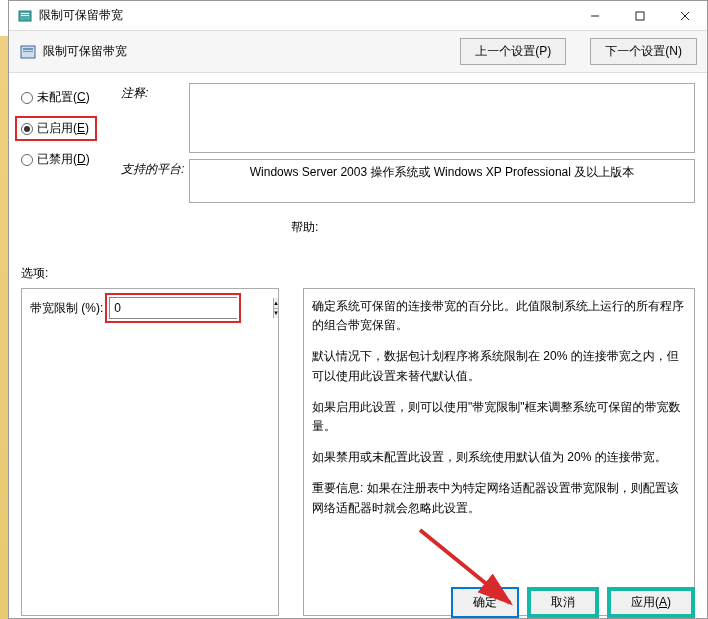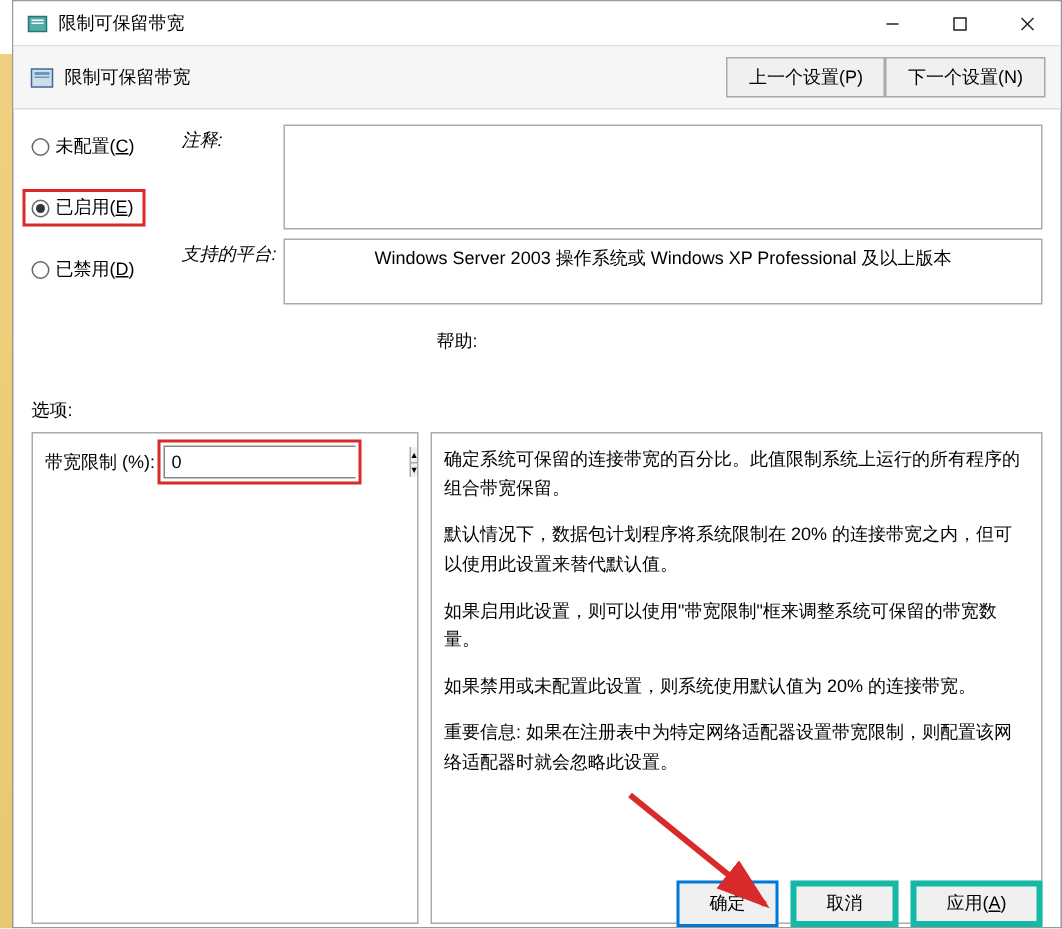--- a/index.html
+++ b/index.html
@@ -71,39 +71,39 @@
       margin-right: 6px;
       display: inline-flex;
       align-items: center;
       justify-content: center;
     }
     .toolbar-title { flex: 1; }
     .toolbar-btn {
       border: 1px solid #aaa;
       background: #f0f0f0;
       padding: 4px 14px;
-      margin-left: 0;
+      margin-left: 24px;
       font-family: inherit;
       font-size: 12px;
       cursor: pointer;
     }
     .content {
       position: relative;
       padding: 10px 12px;
       height: calc(100% - 72px);
     }
     .top-row {
       display: flex;
       margin-bottom: 10px;
     }
     .radio-col {
       width: 100px;
       display: flex;
       flex-direction: column;
-      gap: 22px;
+      gap: 12px;
       padding-top: 6px;
     }
     .radio-item {
       display: flex;
       align-items: center;
       gap: 4px;
     }
     .radio-item.highlight {
       outline: 2px solid #d82a2a;
       padding: 2px 4px;
@@ -151,21 +151,21 @@
       font-size: 12px;
       text-align: center;
     }
     .labels-row {
       display: flex;
       margin-top: 8px;
       margin-bottom: 6px;
     }
     .labels-row .opt-label { width: 270px; margin-top: 46px; }
     .labels-row .help-label { flex: 1; }
-    .lower-row { display: flex; gap: 8px; }
+    .lower-row { display: flex; gap: 24px; }
     .options-box {
       width: 258px;
       border: 1px solid #aaa;
       height: 328px;
       padding: 8px;
       background: #fff;
     }
     .limit-row { display: flex; align-items: center; gap: 6px; }
     .spinner-wrap {
       display: flex;

